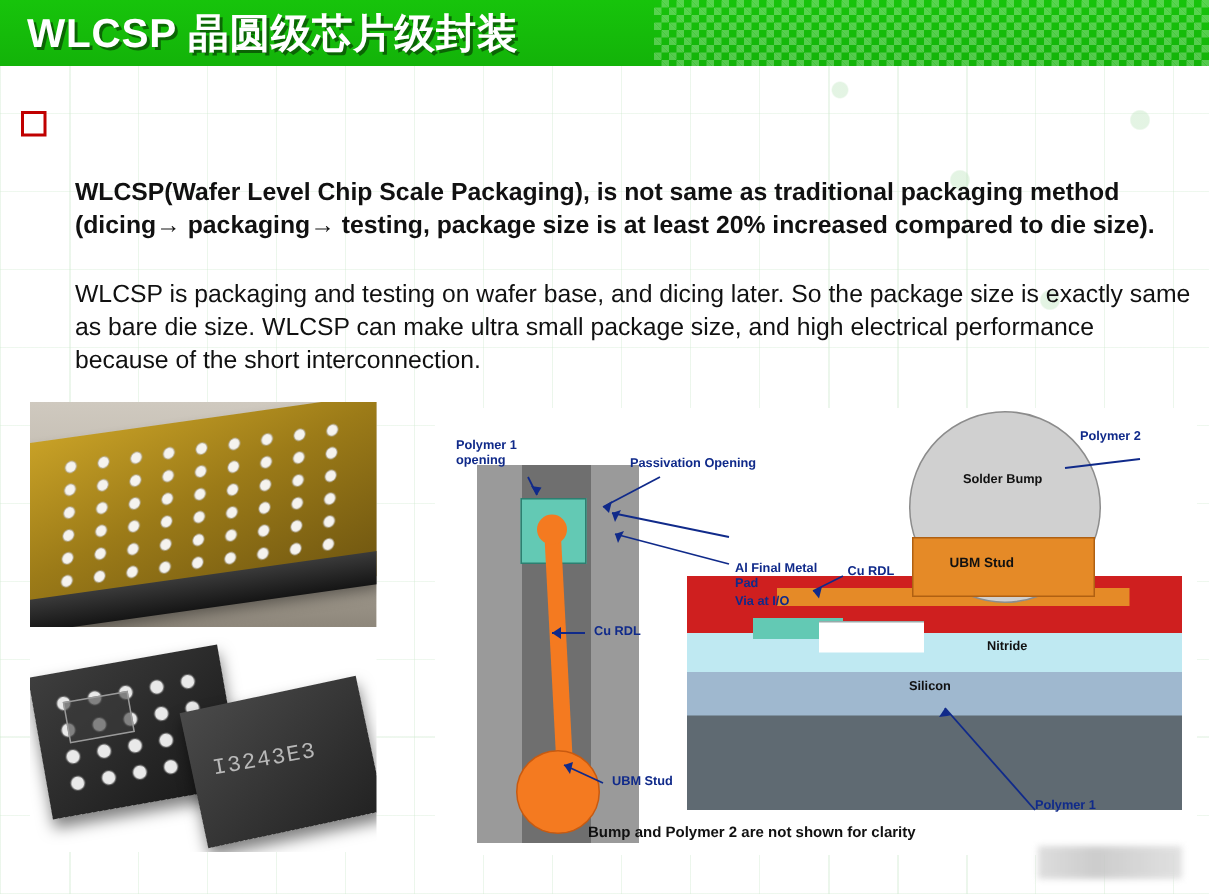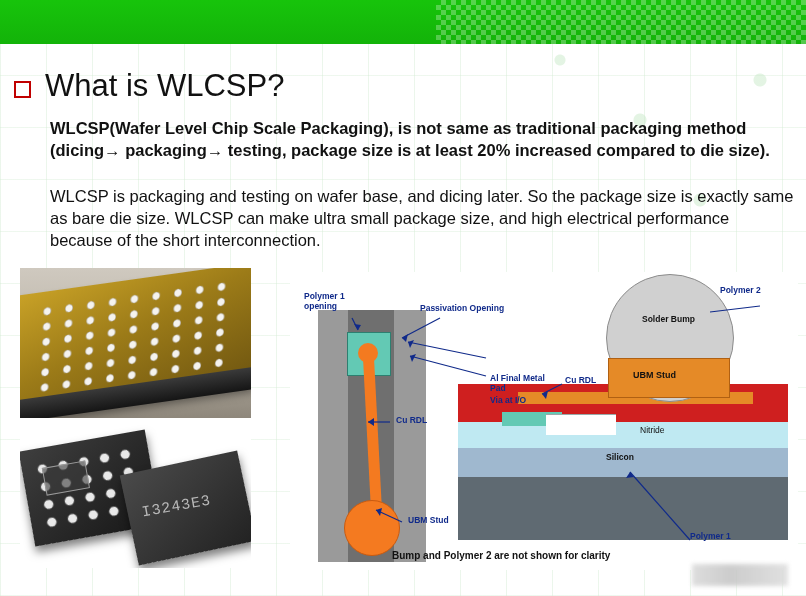--- a/index.html
+++ b/index.html
@@ -370,22 +370,22 @@
     position: absolute;
     left: 184px; top: 22px;
     font-weight: bold;
     font-size: 8.5px;
     color: #111;
     text-align: right;
     line-height: 1.2;
   }
   .cs .nitride-label {
     position: absolute;
-    left: 146px; top: 133px;
-    font-weight: normal;
+    left: 164px; top: 133px;
+    font-weight: bold;
     font-size: 8.5px;
     color: #111;
     padding-left: 36px;
   }
   .cs .silicon-label {
     position: absolute;
     left: 148px; top: 160px;
     font-weight: bold;
     font-size: 8.5px;
     color: #111;
@@ -420,25 +420,28 @@
     z-index: 4;
   }
 </style>
 </head>
 <body>
 
 <div class="bg-watermark"></div>
 
 <div class="title-bar">
   <div class="checker"></div>
+  <div class="title-text">
+    <span>WLCSP</span>
+    <span class="cn">晶圆级芯片级封装</span>
+  </div>
 </div>
 
 <div class="heading-row">
   <div class="sq-bullet"></div>
-  <div class="heading-text">What is WLCSP?</div>
 </div>
 
 <div class="para para1">WLCSP(Wafer Level Chip Scale Packaging), is not same as traditional packaging method (dicing→ packaging→ testing, package size is at least 20% increased compared to die size).</div>
 <div class="para para2">WLCSP is packaging and testing on wafer base, and dicing later. So the package size is exactly same as bare die size. WLCSP can make ultra small package size, and high electrical performance because of the short interconnection.</div>
 
 <div class="photo-top">
   <div class="bg-blur"></div>
   <div class="board"></div>
   <div class="edge"></div>
   <div class="balls"></div>

